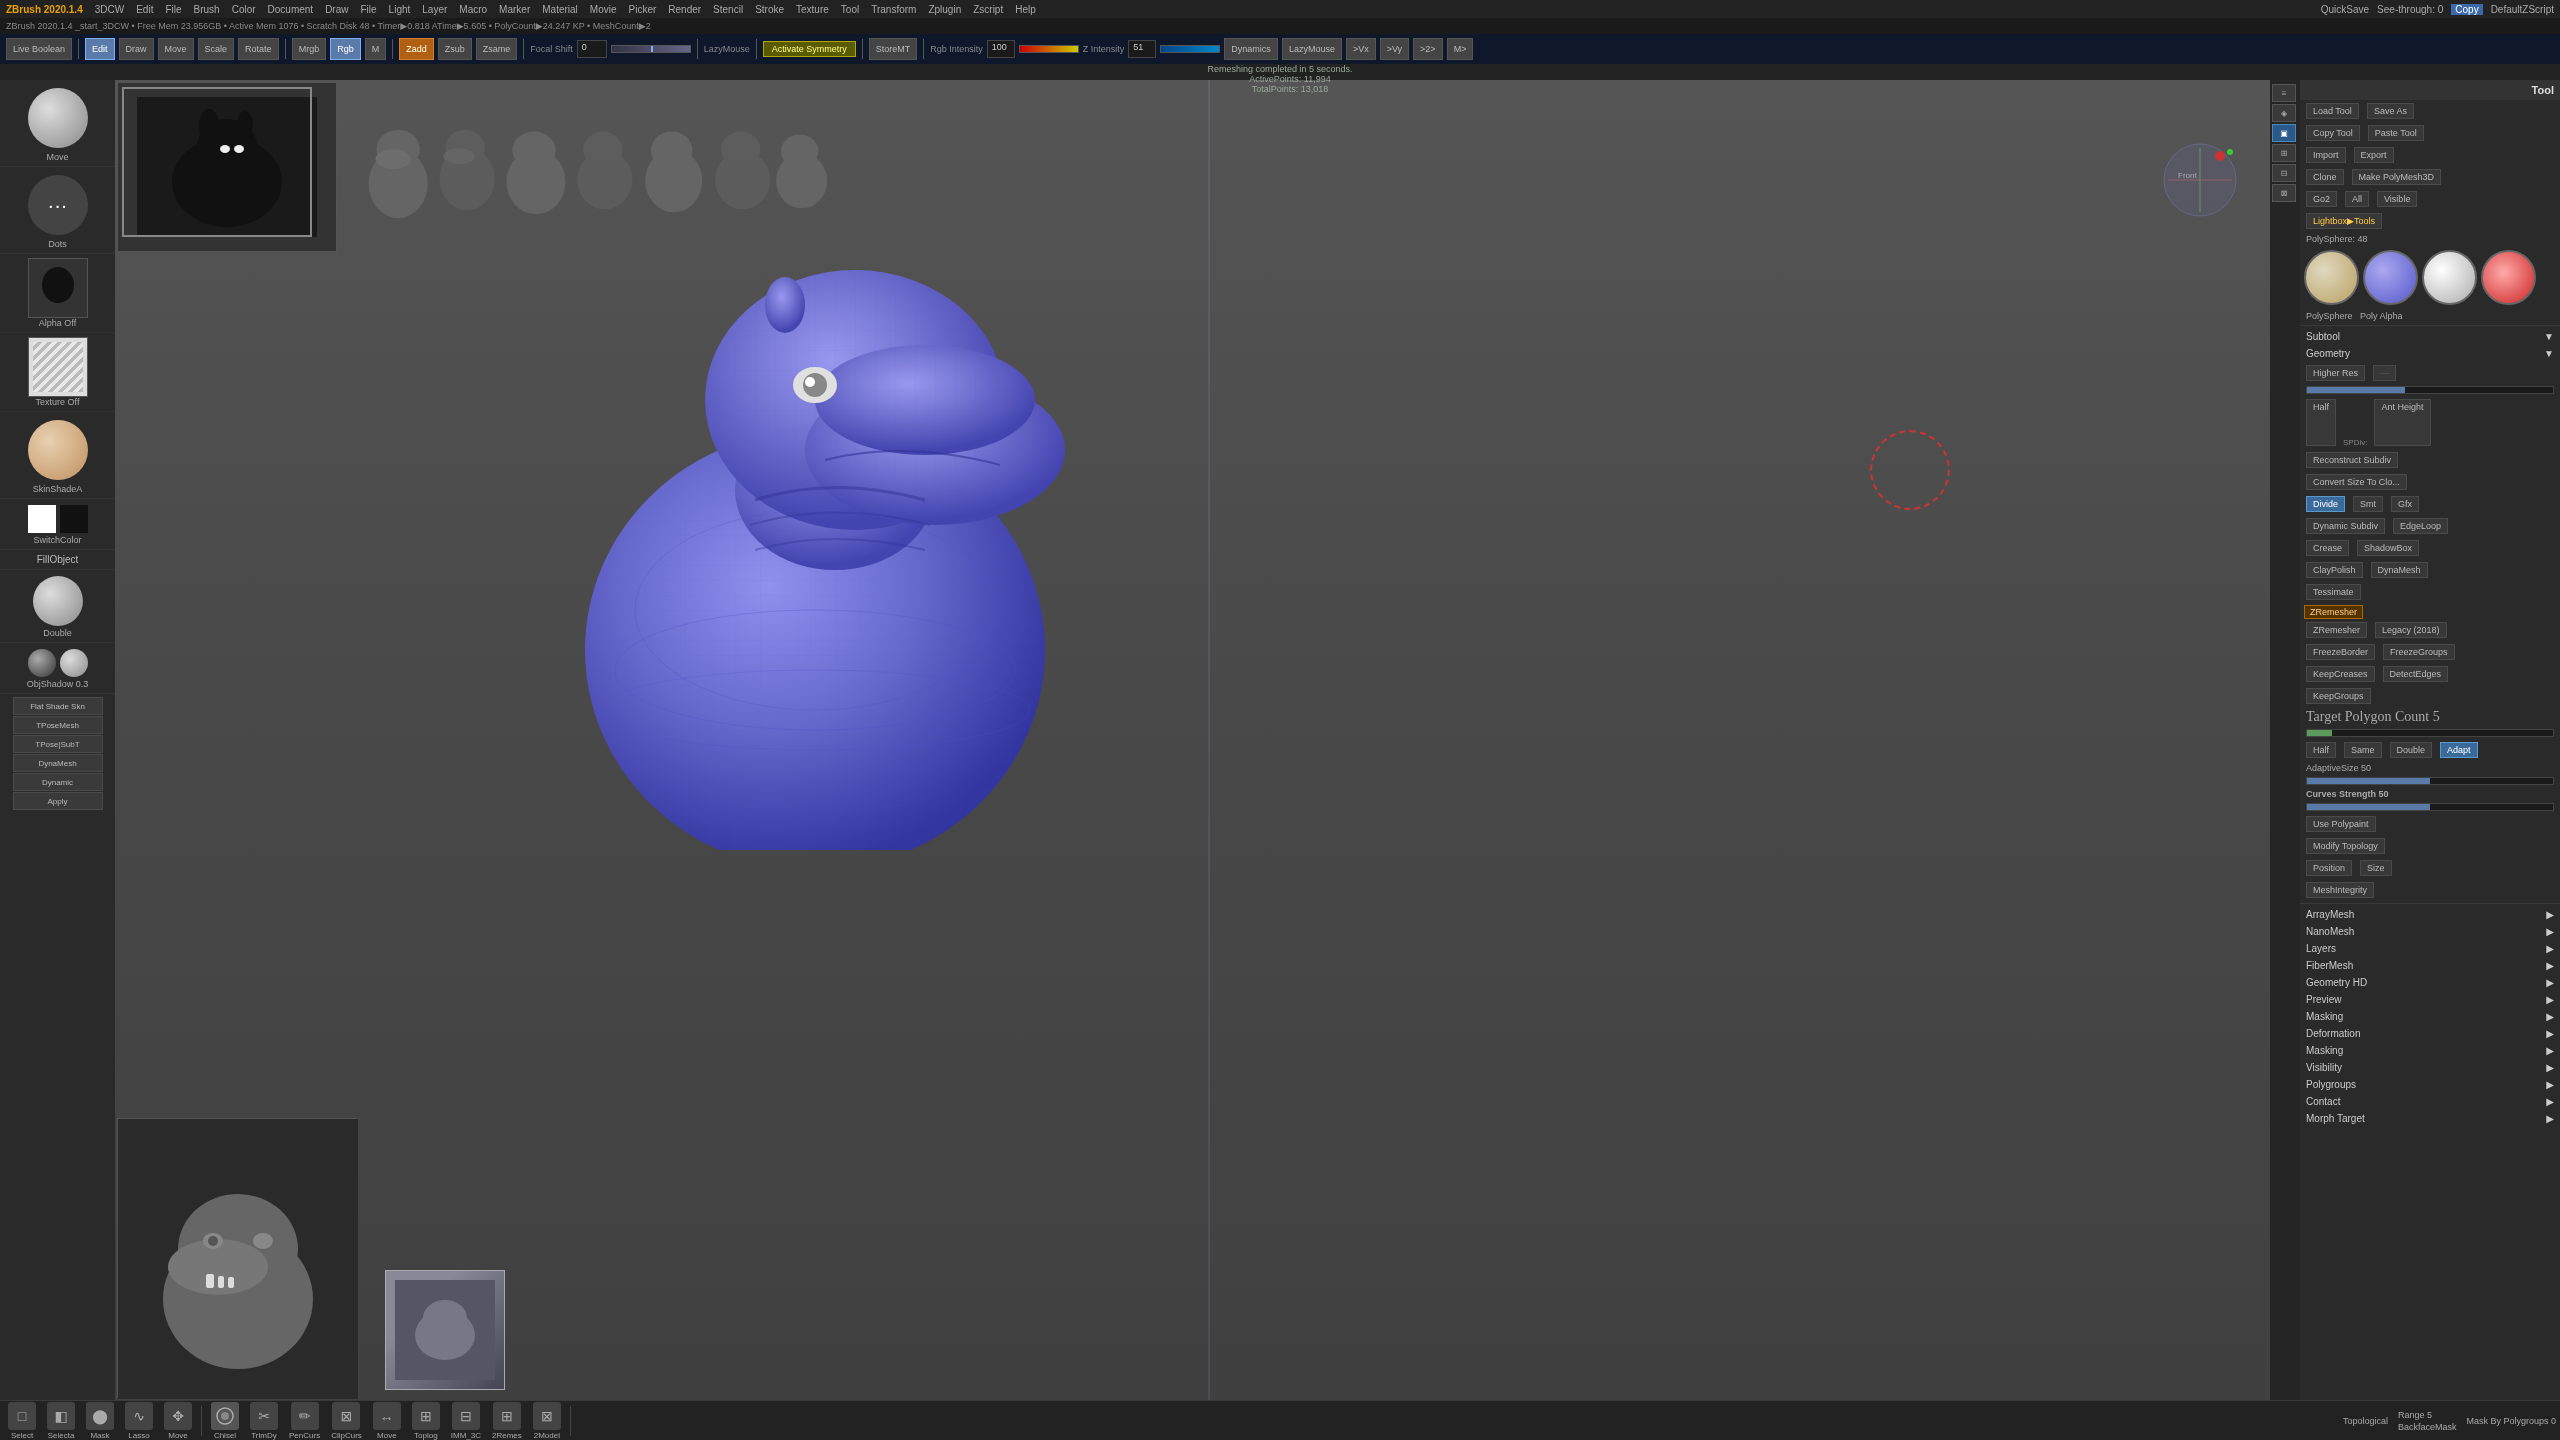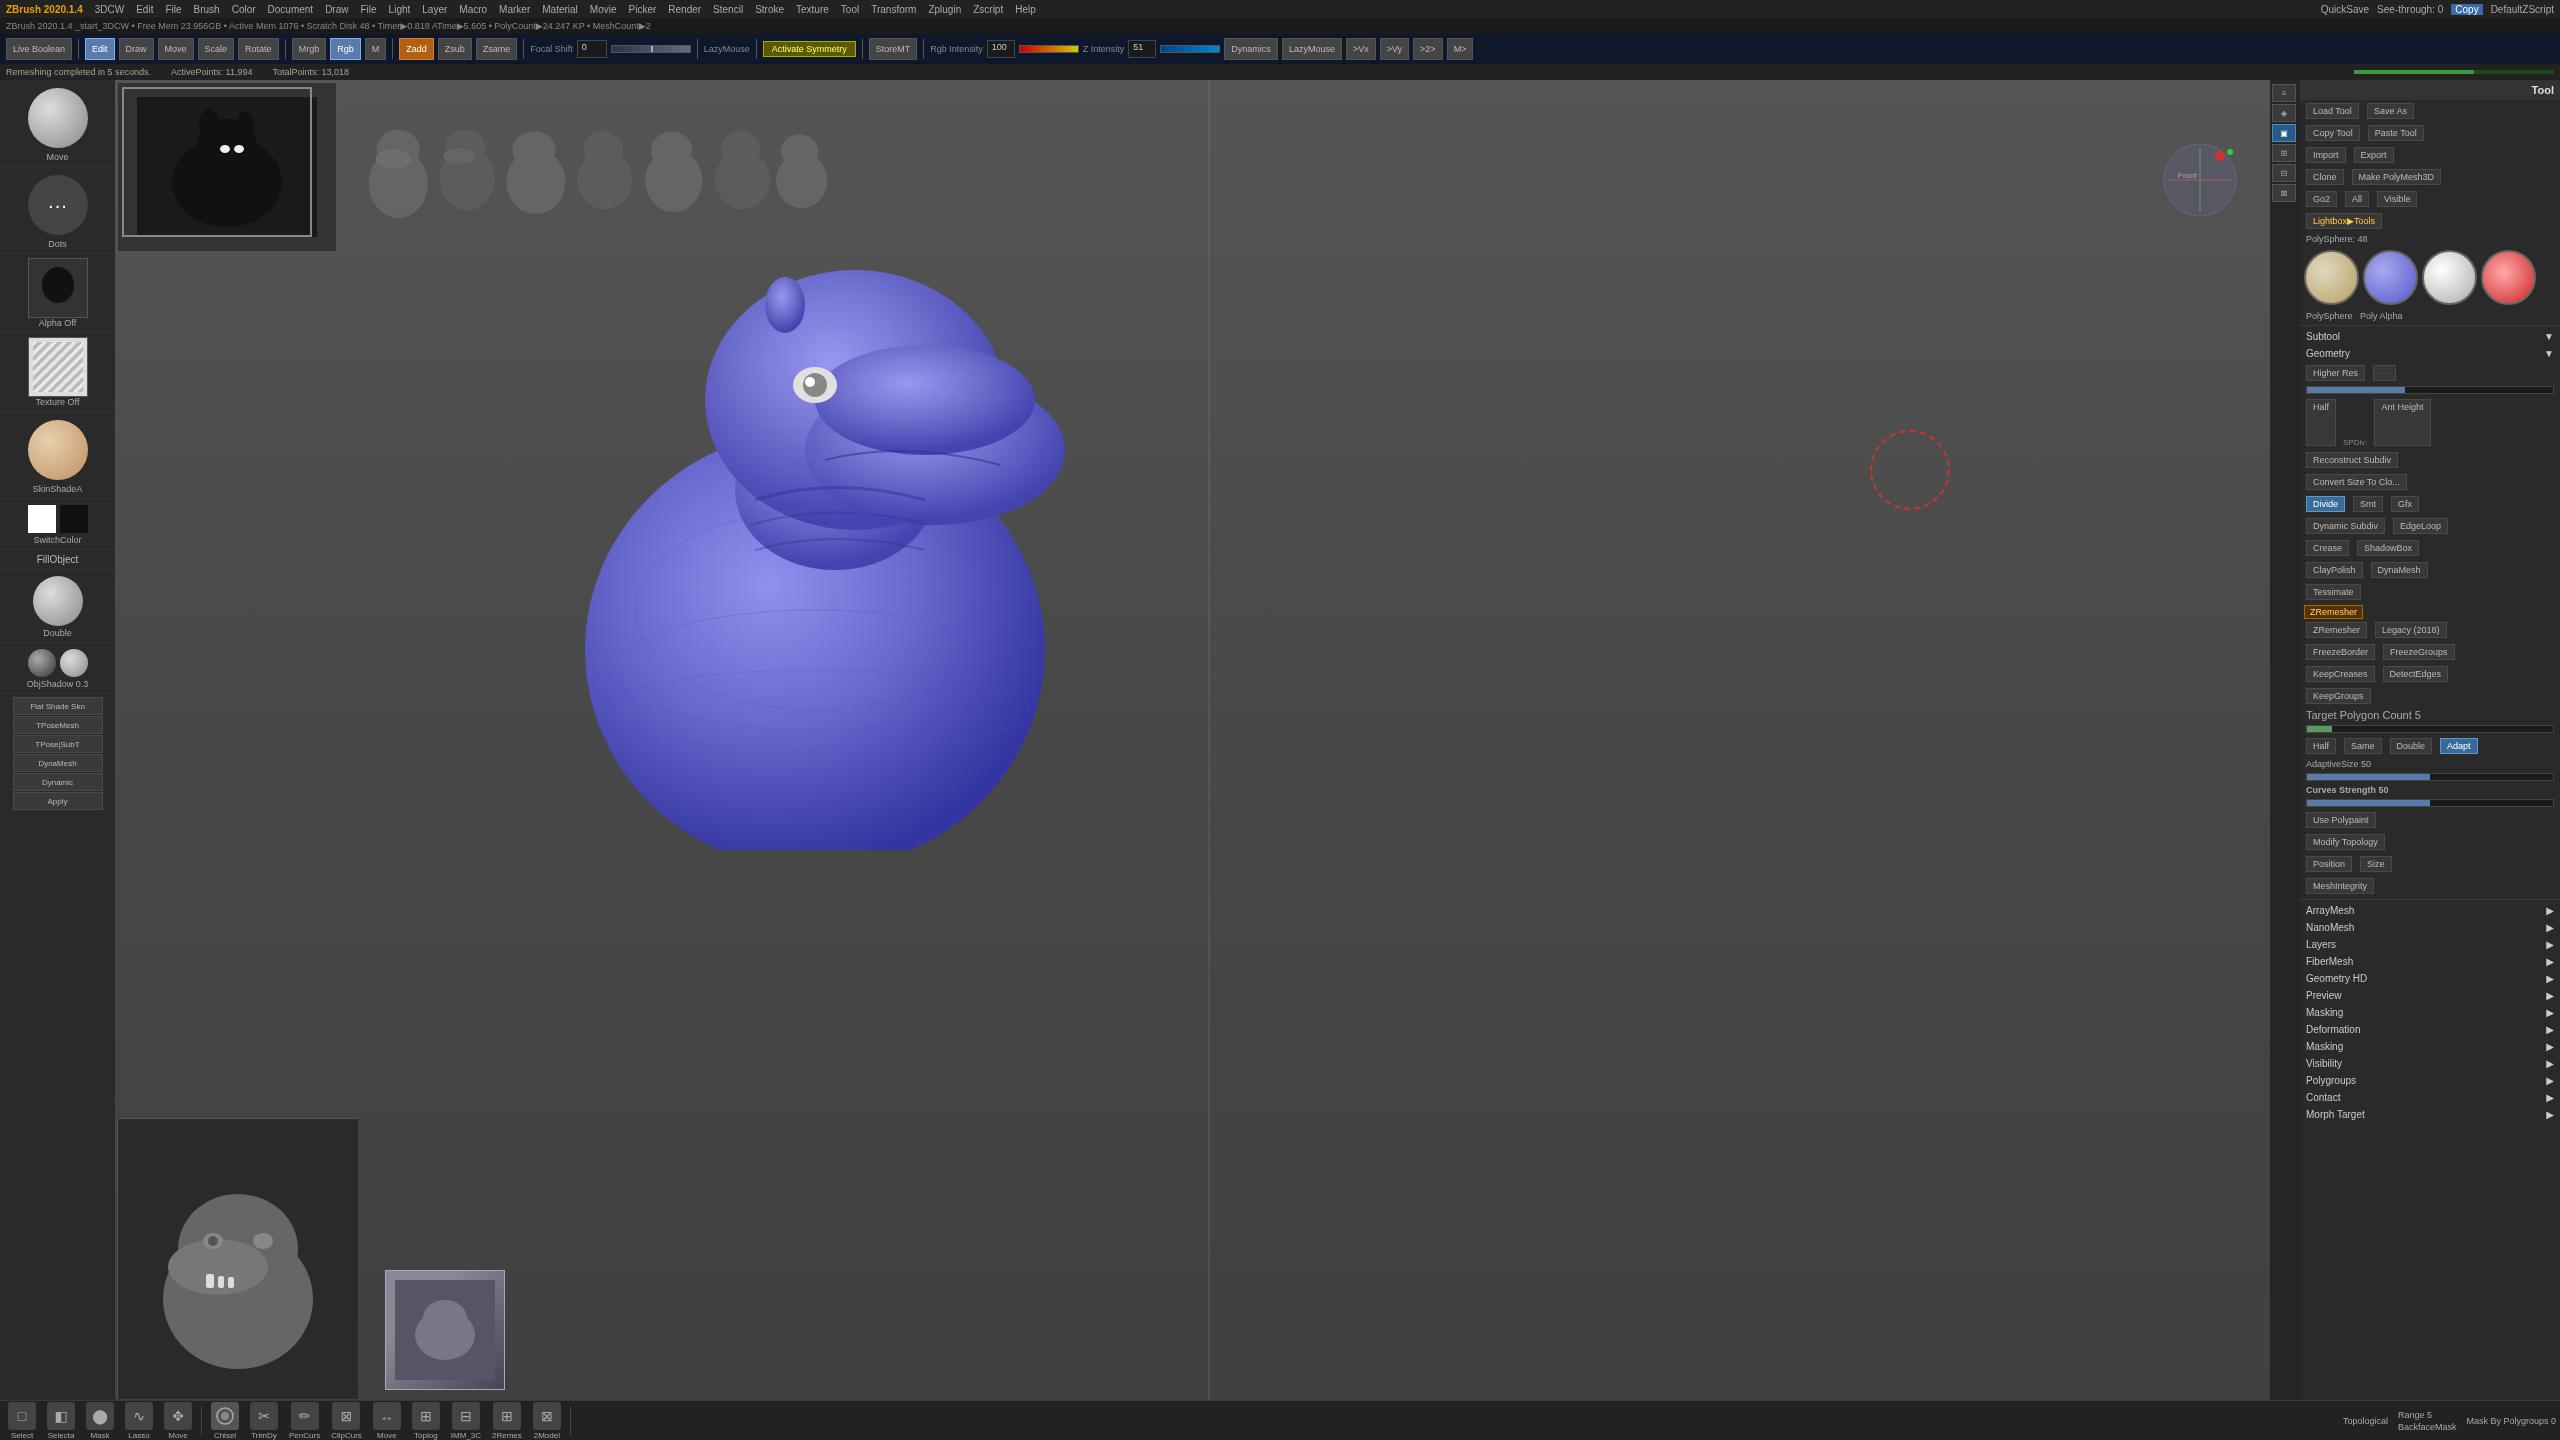--- a/index.html
+++ b/index.html
@@ -115,20 +115,21 @@
       position: absolute;
       top: 64px; left: 0; right: 0;
       height: 16px;
       background: #222;
       display: flex;
       align-items: center;
       padding: 0 6px;
       font-size: 9px;
       color: #9a9;
       z-index: 100;
+      flex-direction: column;
     }
 
     
     #left-panel {
       position: absolute;
       top: 80px; left: 0;
       width: 115px;
       bottom: 40px;
       background: #2a2a2a;
       z-index: 50;
@@ -937,21 +938,21 @@
 
   <div class="rp-btn-row">
     <span class="rp-btn">KeepCreases</span>
     <span class="rp-btn">DetectEdges</span>
   </div>
   <div class="rp-btn-row">
     <span class="rp-btn">KeepGroups</span>
   </div>
 
   <div class="rp-slider-row">
-    <span style="color:#aaa;font-size:11px;">Target Polygon Count 5</span>
+    <span style="color:#aaa;font-size:14px;font-family:Liberation Serif, serif;">Target Polygon Count 5</span>
   </div>
   <div class="rp-slider-row">
     <div class="rp-slider" style="width:100%;">
       <div class="rp-slider-fill" style="width:10%;background:#5a9a5a;"></div>
     </div>
   </div>
 
   <div class="rp-btn-row">
     <span class="rp-btn">Half</span>
     <span class="rp-btn">Same</span>

